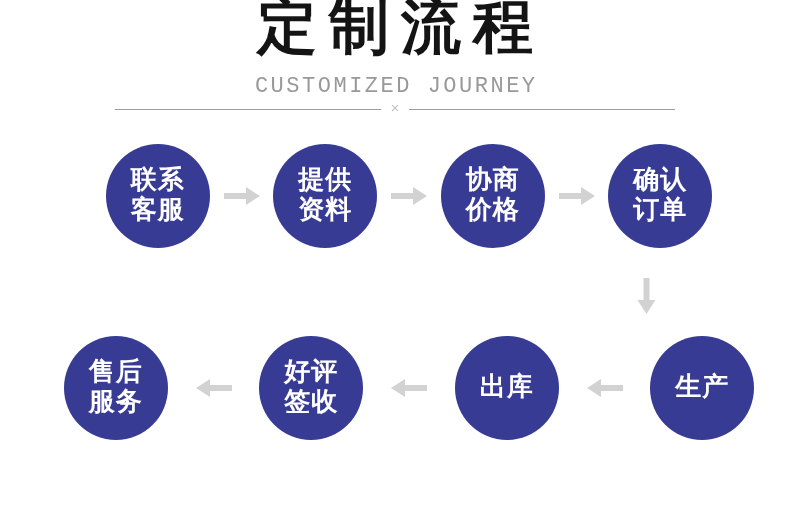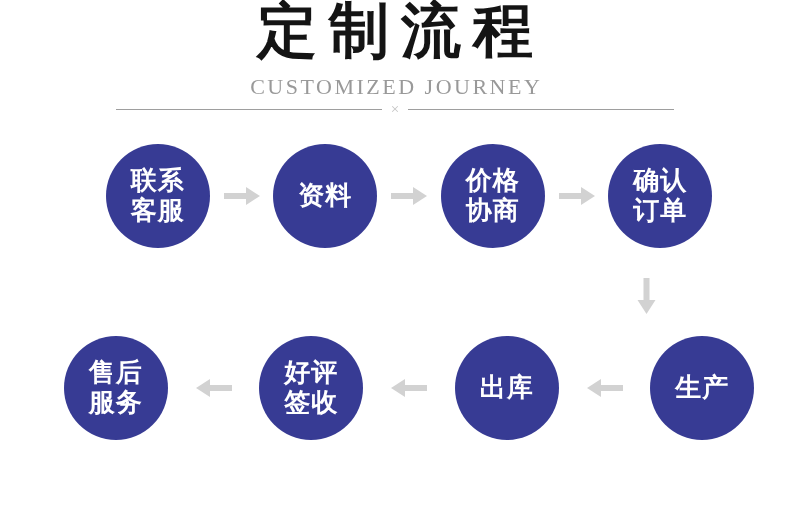--- a/index.html
+++ b/index.html
@@ -2,21 +2,21 @@
 <html style="--circle: #373b94; --circle-text: #ffffff; --arrow: #d2d2d2; --title: #141414; --subtitle: #999999; --divider-line: #9e9e9e; --divider-symbol: #c2c2c2;"><head>
 <meta charset="utf-8">
 <style>
   html, body { margin: 0; padding: 0; background: #ffffff; }
   #page {
     position: relative;
     width: 790px;
     height: 479px;
     background: #ffffff;
     overflow: hidden;
-    font-family: Liberation Serif, serif;
+    font-family: Liberation Mono, monospace;
   }
 
   
   .title {
     position: absolute;
     top: -6px;
     left: 0;
     width: 100%;
     text-align: center;
     font-size: 60px;
@@ -132,33 +132,34 @@
       </div>
     </div>
     <div class="arrow-cell">
       <svg class="arrow-icon" width="40" height="20" viewBox="0 0 40 20">
           <rect x="2" y="7" width="23" height="6"></rect>
           <polygon points="24,1 38,10 24,19"></polygon>
         </svg>
     </div>
     <div class="circle">
       <div class="circle-text">
+        <span>提供</span>
         <span>资料</span>
       </div>
     </div>
     <div class="arrow-cell">
       <svg class="arrow-icon" width="40" height="20" viewBox="0 0 40 20">
           <rect x="2" y="7" width="23" height="6"></rect>
           <polygon points="24,1 38,10 24,19"></polygon>
         </svg>
     </div>
     <div class="circle">
       <div class="circle-text">
+        <span>协商</span>
         <span>价格</span>
-        <span>协商</span>
       </div>
     </div>
     <div class="arrow-cell">
       <svg class="arrow-icon" width="40" height="20" viewBox="0 0 40 20">
           <rect x="2" y="7" width="23" height="6"></rect>
           <polygon points="24,1 38,10 24,19"></polygon>
         </svg>
     </div>
     <div class="circle">
       <div class="circle-text">

